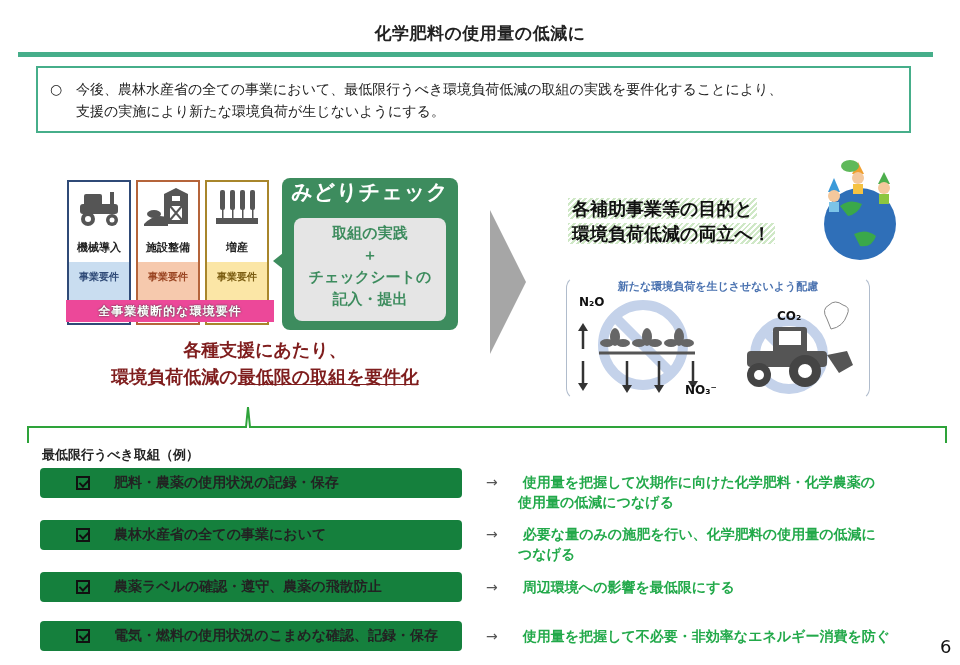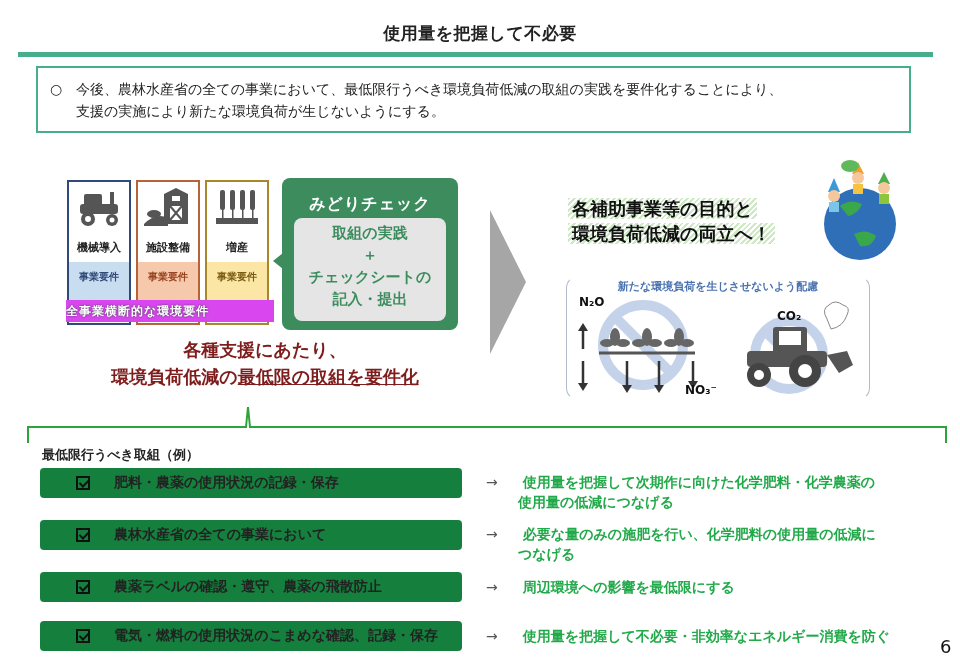--- a/index.html
+++ b/index.html
@@ -14,24 +14,24 @@
   .card { top: 180px; width: 64px; height: 145px; border: 2px solid; border-radius: 0; background: #fff; overflow: hidden; }
   .card .icon { height: 52px; display: flex; align-items: center; justify-content: center; }
   .card .name { font-size: 11px; font-weight: bold; text-align: center; height: 28px; line-height: 28px; }
   .card .req { font-size: 10px; font-weight: bold; text-align: center; height: 60px; padding-top: 8px; }
   .card1 { left: 67px; border-color: #2f4a77; }
   .card1 .req { background: #c9ddf0; color: #2f4a77; }
   .card2 { left: 136px; border-color: #b5643a; }
   .card2 .req { background: #f6c9ad; color: #9a4522; }
   .card3 { left: 205px; border-color: #a8862b; }
   .card3 .req { background: #fbe6a6; color: #7b5d12; }
-  .band { left: 66px; top: 300px; width: 208px; height: 22px; background: #d946ef; color: #fff; font-size: 12px; font-weight: bold; text-align: left; line-height: 22px; letter-spacing: 1px; text-shadow: 0 0 2px #1a3f28; }
+  .band { left: 66px; top: 300px; width: 208px; height: 22px; background: #ec4899; color: #fff; font-size: 12px; font-weight: bold; text-align: center; line-height: 22px; letter-spacing: 1px; text-shadow: 0 0 2px #1a3f28; }
 
   .midori { left: 282px; top: 178px; width: 176px; height: 152px; background: #3d8c5e; border-radius: 8px; }
-  .midori .head { color: #fff; font-size: 16px; font-weight: bold; text-align: center; margin-top: 16px; letter-spacing: 1px; }
+  .midori .head { color: #fff; font-size: 21px; font-weight: bold; text-align: center; margin-top: 0; letter-spacing: 1px; }
   .midori .inner { position: absolute; left: 12px; top: 40px; width: 152px; height: 103px; background: #e5e5e5; border-radius: 8px; color: #3d8c5e; font-size: 15px; font-weight: bold; text-align: center; line-height: 22px; padding-top: 4px; }
   .midori .pointer { position: absolute; left: -9px; top: 75px; width: 0; height: 0; border-top: 8px solid transparent; border-bottom: 8px solid transparent; border-right: 10px solid #3d8c5e; }
 
   .support { left: 60px; top: 336px; width: 410px; text-align: center; color: #7f1d1d; font-size: 18px; font-weight: bold; line-height: 27px; }
   .support .u { text-decoration: underline; }
 
   .big-arrow { left: 490px; top: 210px; width: 0; height: 0; border-top: 72px solid transparent; border-bottom: 72px solid transparent; border-left: 36px solid #a6a6a6; }
 
   .goal { left: 568px; top: 196px; font-size: 18px; font-weight: bold; line-height: 25px; color: #111; }
   .goal span { background: repeating-linear-gradient(135deg, #cfe8c6 0 2px, #ffffff 2px 4px); padding: 0 4px; }
@@ -49,21 +49,21 @@
   .item .cb { width: 14px; height: 14px; border: 2px solid #111; margin-left: 12px; margin-right: 24px; position: relative; }
   .item .cb::after { content: ""; position: absolute; left: 3px; top: 0px; width: 4px; height: 7px; border-right: 2px solid #111; border-bottom: 2px solid #111; transform: rotate(45deg); }
   .result { left: 486px; width: 450px; color: #22a94a; font-size: 14px; font-weight: bold; line-height: 20px; }
   .result .arr { color: #555; font-weight: normal; display: inline-block; width: 32px; }
   .result .cont { padding-left: 32px; }
   .page-num { left: 940px; top: 636px; font-size: 18px; color: #111; }
 </style>
 </head>
 <body>
 
-<div class="abs title">使用量を把握して不必要</div>
+<div class="abs title">化学肥料の使用量の低減に</div>
 <div class="abs title-bar"></div>
 
 <div class="abs intro-box">
   <div><span class="bullet">○</span><span>今後、農林水産省の全ての事業において、最低限行うべき環境負荷低減の取組の実践を要件化することにより、</span></div>
   <div class="line2">支援の実施により新たな環境負荷が生じないようにする。</div>
 </div>
 
 <div class="abs card card1">
   <div class="icon">
     <svg width="46" height="40" viewBox="0 0 46 40">

